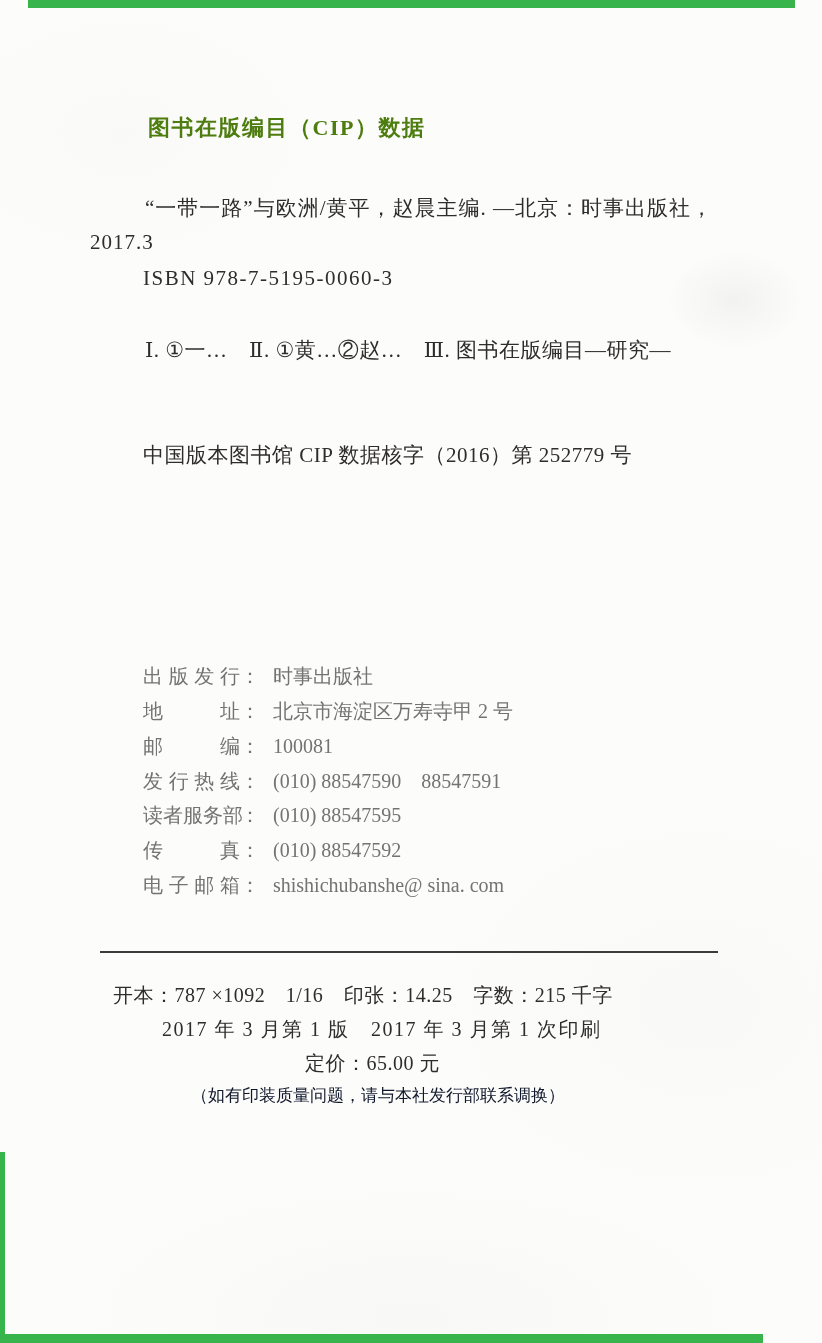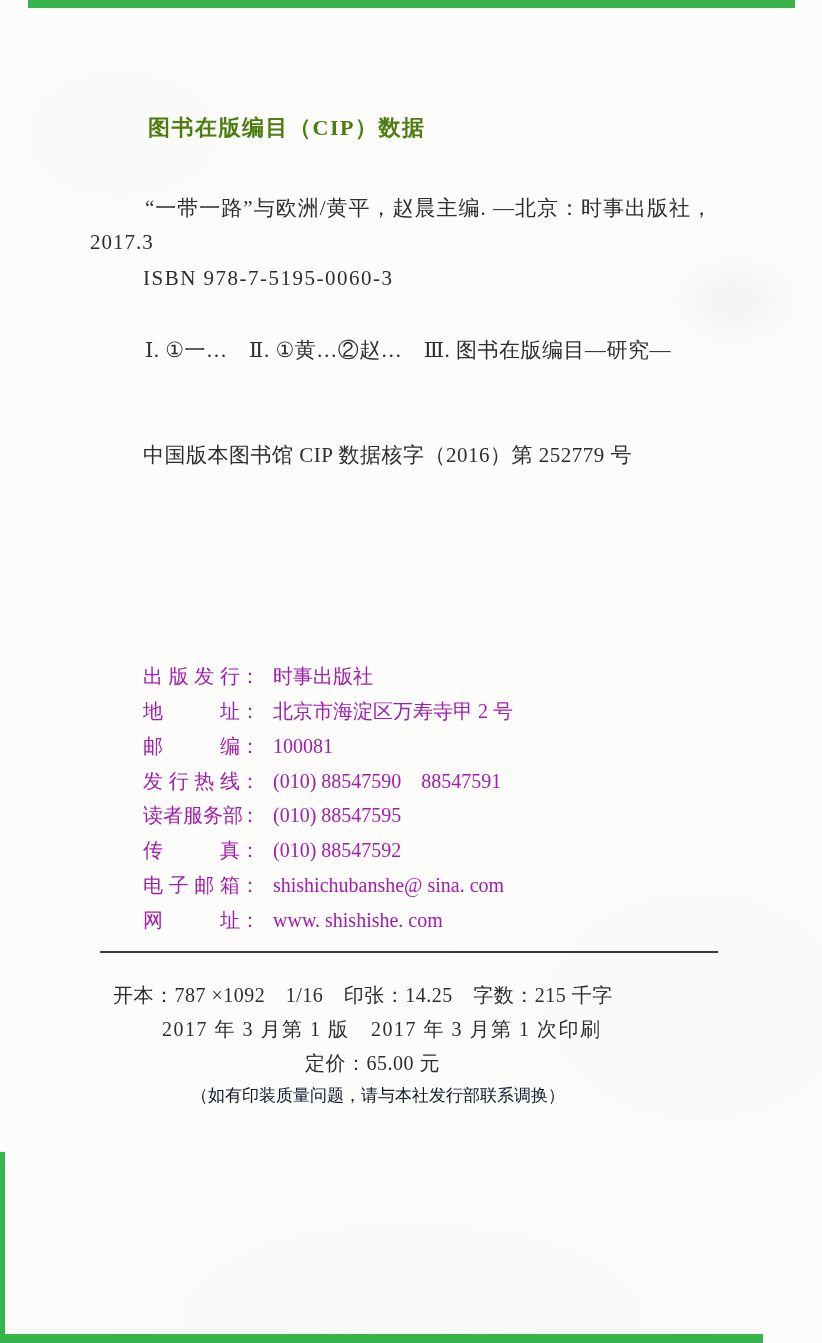--- a/index.html
+++ b/index.html
@@ -22,21 +22,21 @@
   }
   .entry1 { left: 145px; top: 194px; font-size: 21px; letter-spacing: 1px; }
   .entry2 { left: 90px;  top: 230px; font-size: 21px; letter-spacing: 1px; }
   .isbn   { left: 143px; top: 266px; font-size: 21px; letter-spacing: 1.5px; text-align: right; }
   .class1 { left: 145px; top: 336px; font-size: 21px; letter-spacing: 0.5px; }
   .class2 { left: 90px;  top: 373px; font-size: 21px; letter-spacing: 0.5px; }
   .record { left: 143px; top: 441px; font-size: 21px; letter-spacing: 0.5px; }
 
   .pub-block {
     position: absolute; left: 113px; top: 624px;
-    font-size: 20px; color: #a21caf;
+    font-size: 20px; color: #737373;
   }
   .pub-row { height: 34.9px; line-height: 34.9px; white-space: pre; }
   .pub-label {
     display: inline-block; width: 97px;
     text-align: justify; text-align-last: justify;
   }
   .pub-value { margin-left: 13px; }
 
   .rule {
     position: absolute; left: 100px; top: 951px;
@@ -104,23 +104,20 @@
     </div>
     <div class="pub-row">
       <span class="pub-label">读者服务部</span><span class="pub-sep">：</span><span class="pub-value">(010) 88547595</span>
     </div>
     <div class="pub-row">
       <span class="pub-label">传真</span><span class="pub-sep">：</span><span class="pub-value">(010) 88547592</span>
     </div>
     <div class="pub-row">
       <span class="pub-label">电子邮箱</span><span class="pub-sep">：</span><span class="pub-value">shishichubanshe@ sina. com</span>
     </div>
-    <div class="pub-row">
-      <span class="pub-label">网址</span><span class="pub-sep">：</span><span class="pub-value">www. shishishe. com</span>
-    </div>
   </div>
 
   <div class="rule"></div>
 
   <div class="line spec">开本：787 ×1092　1/16　印张：14.25　字数：215 千字</div>
   <div class="line edition">2017 年 3 月第 1 版　2017 年 3 月第 1 次印刷</div>
   <div class="line price">定价：65.00 元</div>
   <div class="line note">（如有印装质量问题，请与本社发行部联系调换）</div>
 
   <div class="edge-top"></div>

